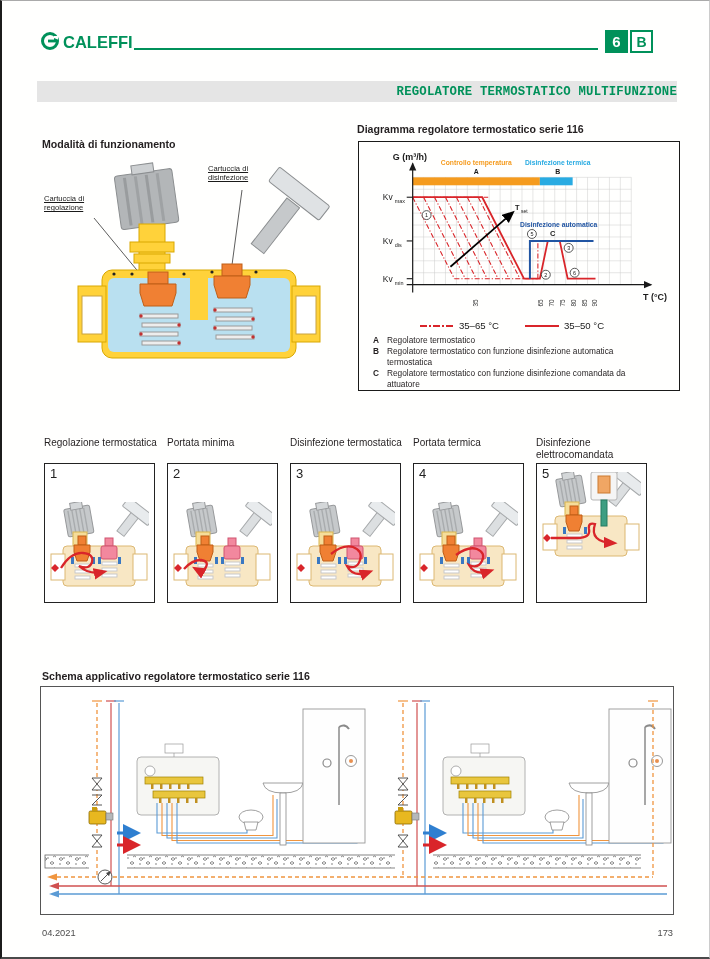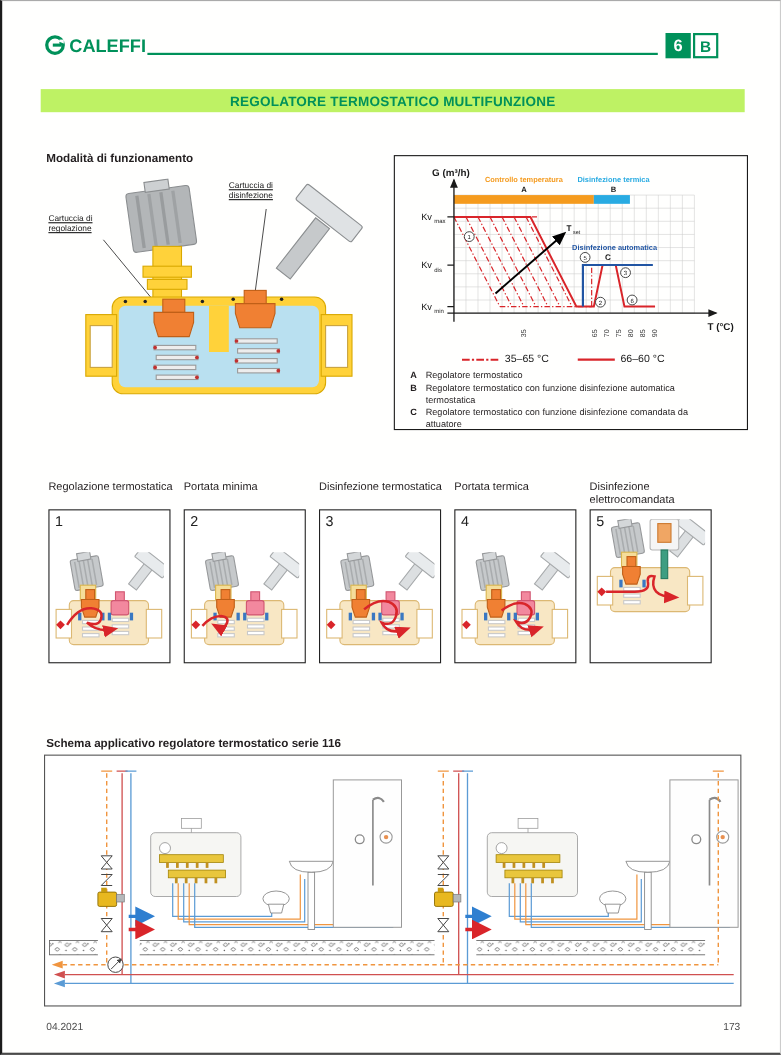--- a/index.html
+++ b/index.html
@@ -7,22 +7,22 @@
         font-family:"Liberation Sans",sans-serif;color:#231f20;box-sizing:border-box;
         border-left:2px solid #1c1c1c;border-bottom:2px solid #4a4a4a;border-top:1px solid #aaa;border-right:1px solid #ccc;}
   svg text{font-family:"Liberation Sans",sans-serif;}
   
   .logo{position:absolute;left:38px;top:28px;}
   .hrule{position:absolute;left:132px;top:47px;width:464px;height:2px;background:#00915A;}
   .badge6{position:absolute;left:603px;top:29px;width:23px;height:23px;background:#00915A;color:#fff;
           font-weight:bold;font-size:15px;display:flex;align-items:center;justify-content:center;}
   .badgeB{position:absolute;left:628px;top:29px;width:23px;height:23px;background:#fff;border:2px solid #00915A;
           box-sizing:border-box;color:#00915A;font-weight:bold;font-size:14px;display:flex;align-items:center;justify-content:center;}
-  .titlebar{position:absolute;left:35px;top:80px;width:640px;height:21px;background:#bef264;
-            display:flex;align-items:center;justify-content:center;}
+  .titlebar{position:absolute;left:35px;top:80px;width:640px;height:21px;background:#e5e5e5;
+            display:flex;align-items:center;justify-content:flex-end;font-family:Liberation Mono, monospace;}
   .titlebar span{font-weight:bold;font-size:12.3px;color:#00915A;letter-spacing:.2px;}
   
   .col-left{position:absolute;left:40px;top:137px;width:307px;}
   .h-small{font-weight:bold;font-size:10.6px;margin:0 0 2px 0;}
   .intro-body{font-size:10.3px;line-height:1.36;text-align:justify;margin:0;}
   .fig-wrap{position:relative;width:302px;height:214px;margin-top:12px;}
   .fig-label{position:absolute;font-size:7.6px;line-height:1.2;text-decoration:underline;color:#1a1a1a;}
   .fig-label.l{left:2px;top:32px;width:62px;}
   .fig-label.r{left:166px;top:2px;width:64px;}
   
@@ -137,20 +137,21 @@
             <circle cx="142" cy="112" r="1.6"></circle>
           <circle cx="170" cy="110" r="1.6"></circle>
             <circle cx="214" cy="110" r="1.6"></circle>
         </g>
       </svg>
       <div class="fig-label l">Cartuccia di regolazione</div>
       <div class="fig-label r">Cartuccia di disinfezione</div>
     </div>
   </div>
 
+  <div class="col-right-head">Diagramma regolatore termostatico serie 116</div>
   <div class="chart-box">
     <svg width="310" height="168" viewBox="0 0 312 168">
       <defs>
         <marker id="arAx" markerWidth="8" markerHeight="8" refX="6" refY="3" orient="auto">
             <path d="M0,0 L7,3 L0,6 Z" fill="#1a1a1a"></path>
           </marker>
         <marker id="arBk" markerWidth="8" markerHeight="8" refX="5" refY="3" orient="auto">
             <path d="M0,0 L7,3 L0,6 Z" fill="#000"></path>
           </marker>
       </defs>
@@ -249,21 +250,21 @@
       <div class="legend-item">
         <svg width="34" height="8">
             <line x1="0" y1="4" x2="34" y2="4" stroke="#D9252A" stroke-width="1.8" stroke-dasharray="7 2 2 2"></line>
           </svg>
         <span>35–65 °C</span>
       </div>
       <div class="legend-item">
         <svg width="34" height="8">
             <line x1="0" y1="4" x2="34" y2="4" stroke="#D9252A" stroke-width="2"></line>
           </svg>
-        <span>66–60 °C</span>
+        <span>35–50 °C</span>
       </div>
     </div>
     <div class="notes">
       <div class="note-row">
           <b>A</b>
           <span>Regolatore termostatico</span>
         </div>
       <div class="note-row">
           <b>B</b>
           <span>Regolatore termostatico con funzione disinfezione automatica termostatica</span>

